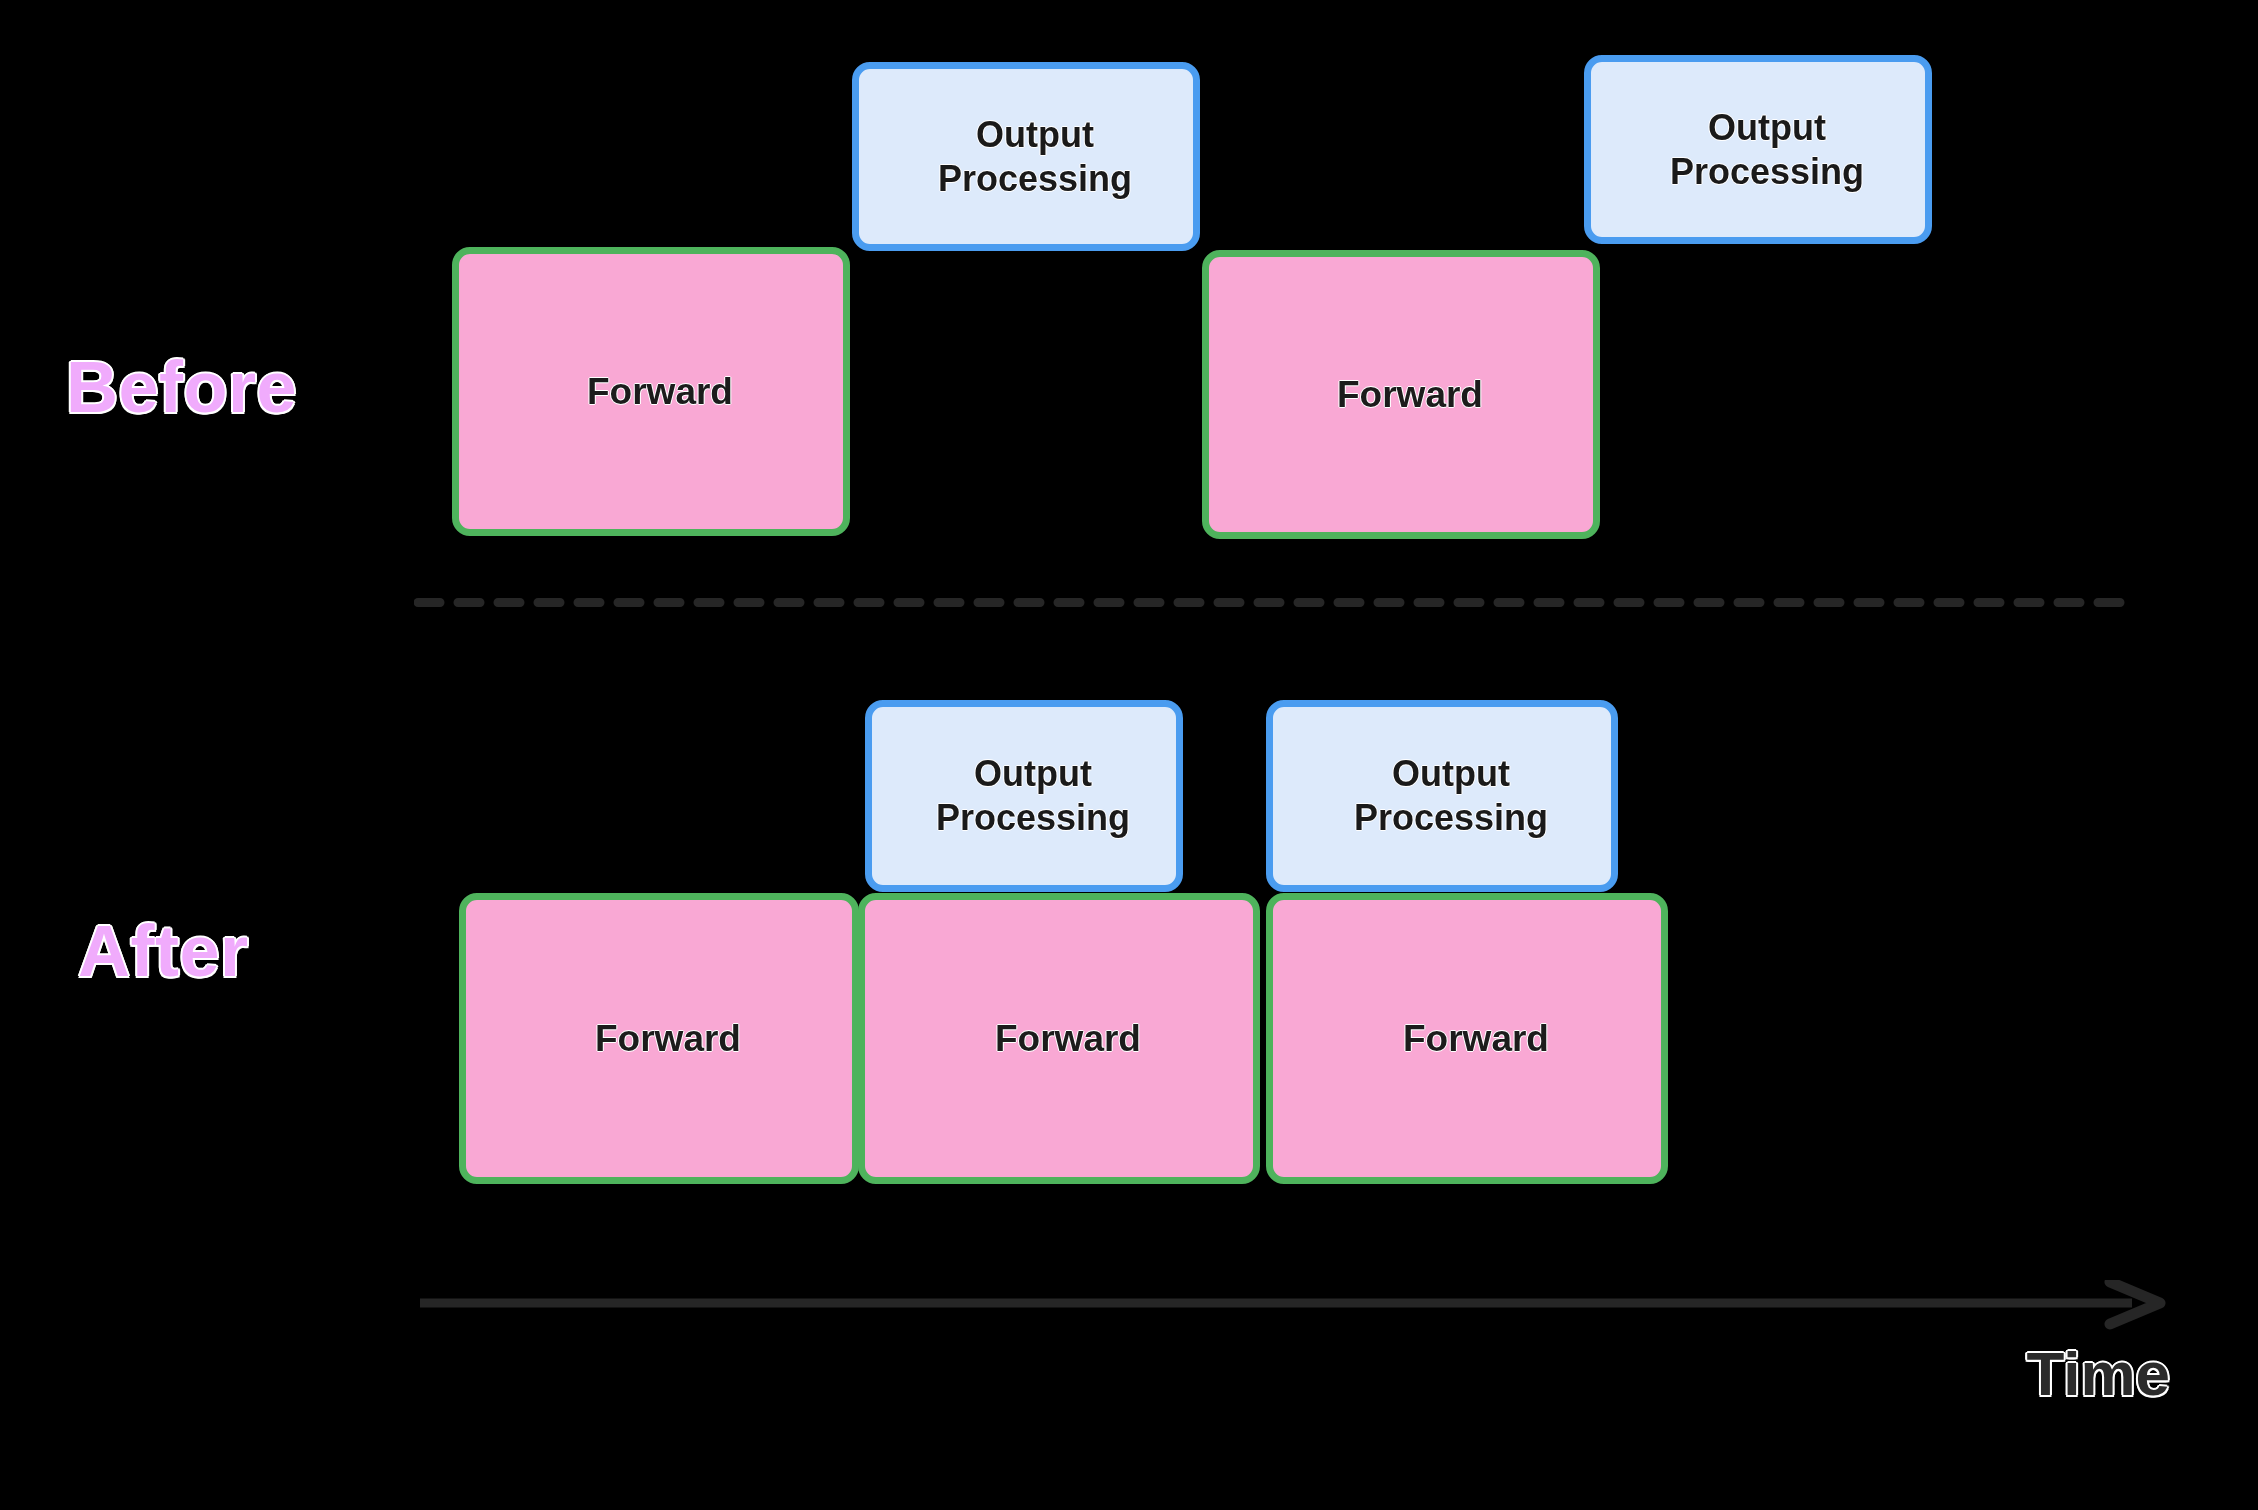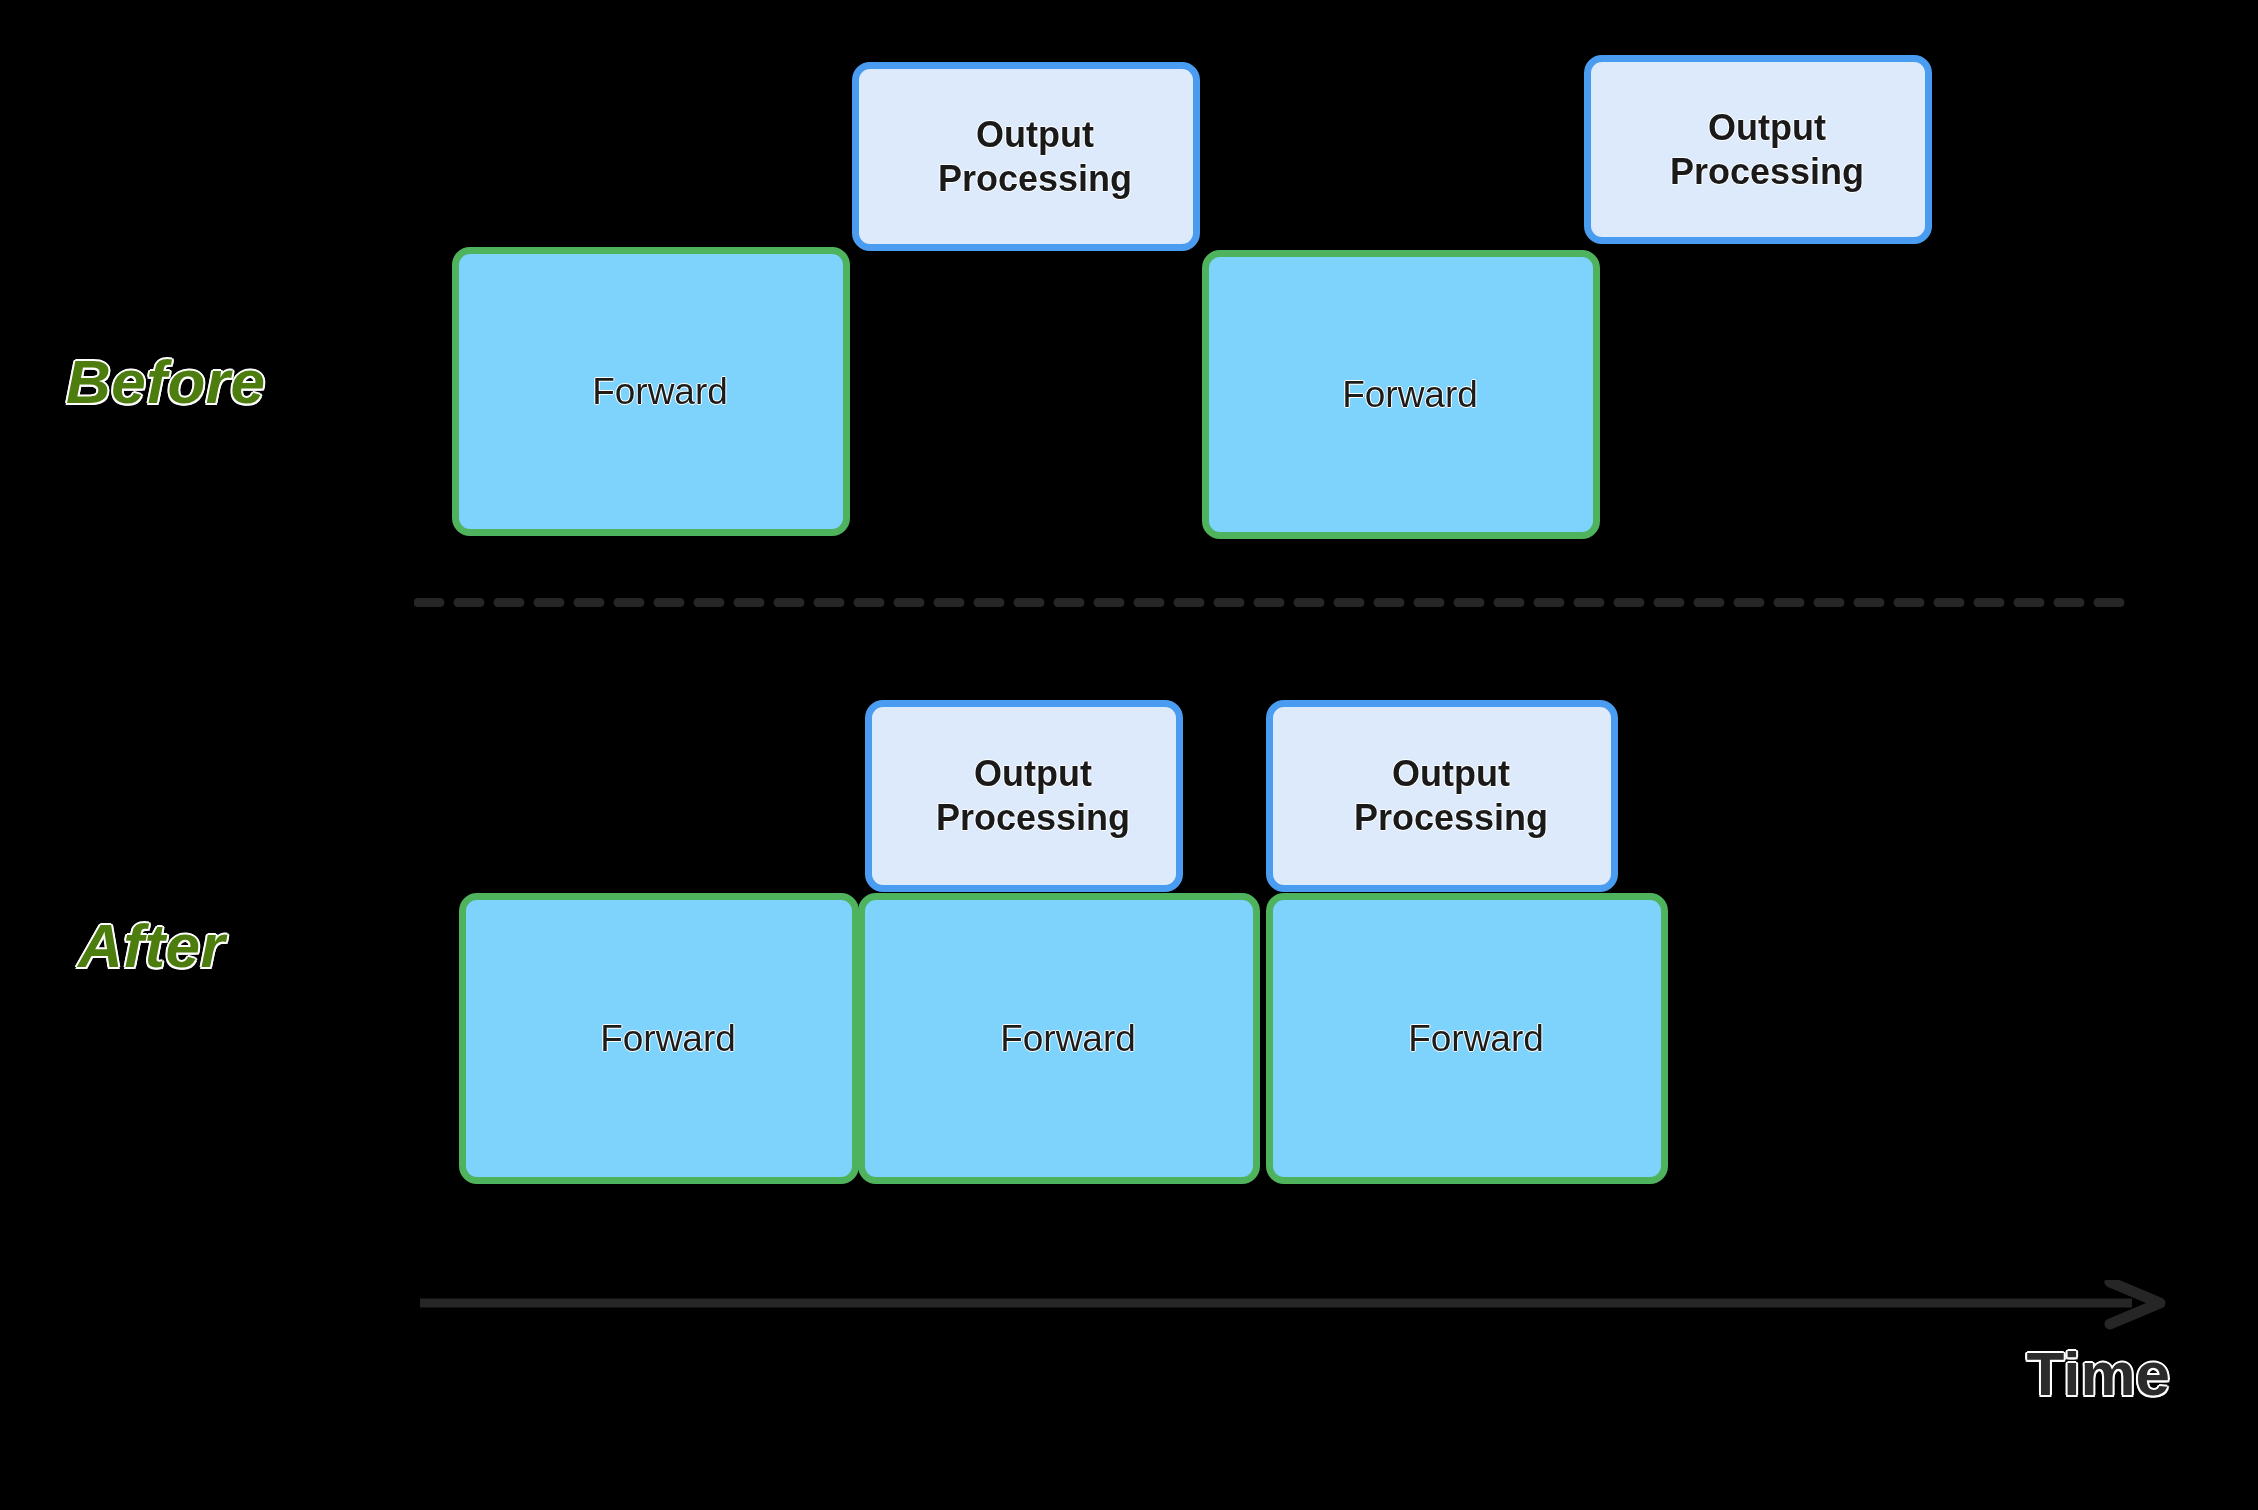--- a/index.html
+++ b/index.html
@@ -25,25 +25,25 @@
     display: flex;
     align-items: center;
     justify-content: center;
     text-align: center;
     border-radius: 18px;
     line-height: 1.22;
     white-space: pre-line;
     padding-left: 18px;
   }
   .box-forward {
-    background: #7dd3fc;
+    background: #f9a8d4;
     border: 7px solid #4eb35c;
     color: #1c1c1c;
     font-size: 37px;
-    font-weight: 400;
+    font-weight: 700;
     text-shadow:
        1px  0 0 #ffffff, -1px  0 0 #ffffff,
        0  1px 0 #ffffff,  0 -1px 0 #ffffff;
   }
   .box-output {
     background: #ddeafb;
     border: 7px solid #4a9cf0;
     color: #1a1a1a;
     font-size: 36px;
     font-weight: 700;
@@ -51,31 +51,30 @@
        1px  0 0 #ffffff, -1px  0 0 #ffffff,
        0  1px 0 #ffffff,  0 -1px 0 #ffffff;
   }
   .box-label {
     display: block;
   }
 
   
   .section-label {
     position: absolute;
-    font-size: 62px;
+    font-size: 72px;
     font-weight: 700;
-    color: #4d7c0f;
+    color: #f0abfc;
     letter-spacing: 0.5px;
     text-shadow:
        2px  0   0 #ffffff, -2px  0   0 #ffffff,
        0    2px 0 #ffffff,  0   -2px 0 #ffffff,
        1.5px 1.5px 0 #ffffff, -1.5px 1.5px 0 #ffffff,
        1.5px -1.5px 0 #ffffff, -1.5px -1.5px 0 #ffffff;
     white-space: nowrap;
-    font-style: italic;
   }
   #label-before { left: 66px;  top: 346px; }
   #label-after  { left: 78px;  top: 910px; }
 
   #label-time {
     position: absolute;
     right: 88px;
     top: 1338px;
     font-size: 62px;
     font-weight: 700;

